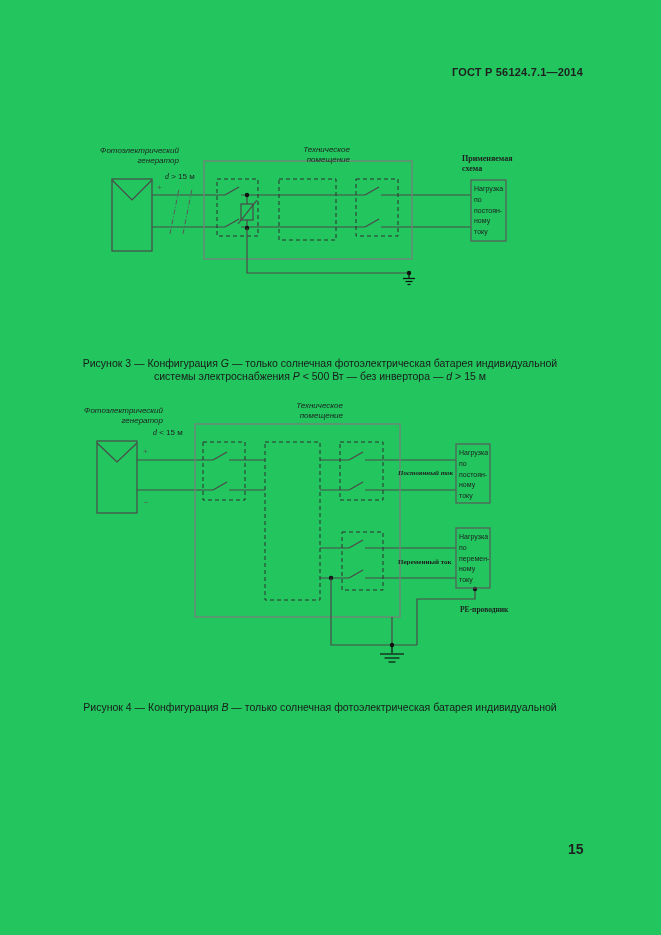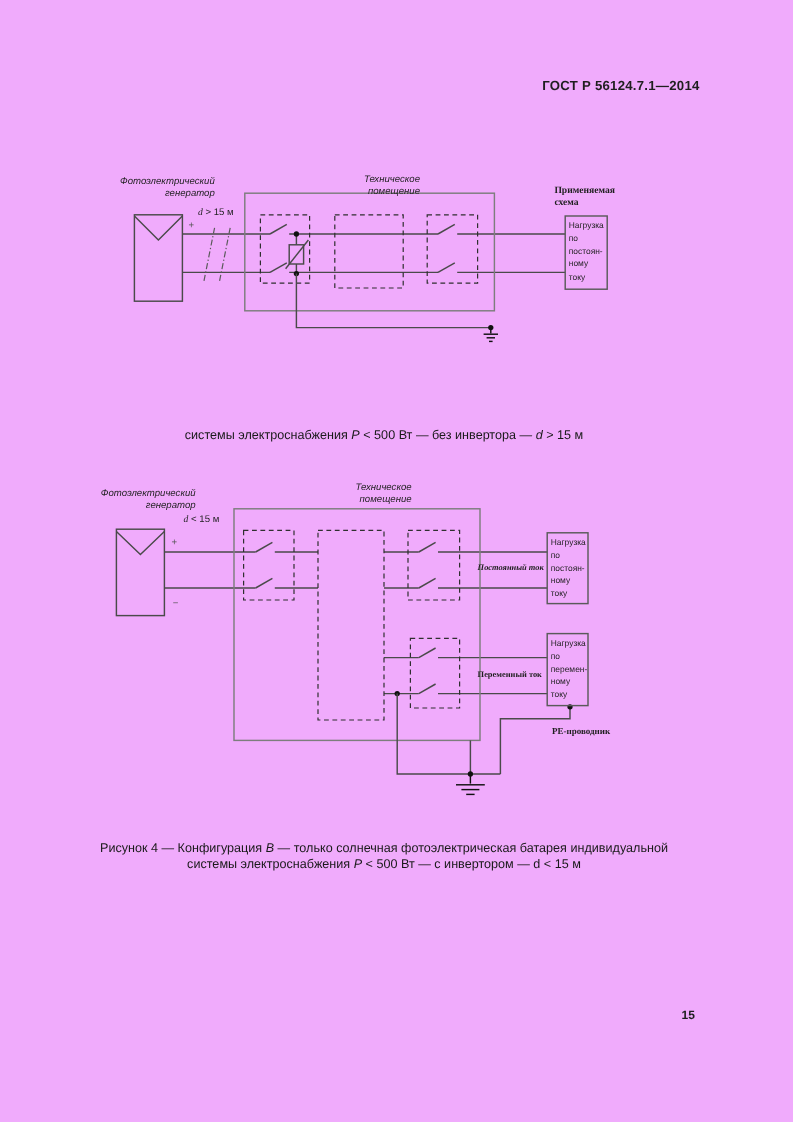--- a/index.html
+++ b/index.html
@@ -1,19 +1,19 @@
 <!DOCTYPE html>
 <html><head>
 <meta charset="utf-8">
 <style>
   html,body{margin:0;padding:0;background:#e8e8e8;}
   .page{
     position:relative;
     width:661px;height:935px;
-    background:#f0abfc;
+    background:#22c55e;
     font-family:"Liberation Sans", sans-serif;
     color:#1f1f1f;
     overflow:hidden;
   }
   .abs{position:absolute;}
   .doc-header{
     top:66px;right:78px;
     font-size:11px;font-weight:bold;
     letter-spacing:.2px;
     white-space:nowrap;
@@ -37,21 +37,21 @@
     padding:3px 0 0 3px;white-space:pre-line;text-align:left;
   }
   .caption{
     left:40px;width:560px;
     font-size:10.5px;line-height:13px;
     text-align:center;color:#1a1a1a;
   }
   .caption i{font-style:italic;}
   .page-number{
     left:568px;top:841px;
-    font-size:10px;font-weight:bold;
+    font-size:14px;font-weight:bold;
   }
 </style>
 </head>
 <body>
 
 <div class="page">
 
   <div class="abs doc-header">ГОСТ Р 56124.7.1—2014</div>
 
   <svg class="abs schematic" width="661" height="935" viewBox="0 0 661 935">
@@ -165,20 +165,21 @@
   <div class="abs serifbold" style="left:462px;top:154px;width:70px;">Применяемая
 схема</div>
 
   <div class="abs loadbox-text" style="left:471px;top:181px;width:34px;">Нагрузка
 по
 постоян-
 ному
 току</div>
 
   <div class="abs caption" style="top:357px;">
+    <div><span>Рисунок 3 — Конфигурация </span><i>G</i><span> — только солнечная фотоэлектрическая батарея индивидуальной</span></div>
     <div><span>системы электроснабжения </span><i>P</i><span> &lt; 500 Вт — без инвертора — </span><i>d</i><span> &gt; 15 м</span></div>
   </div>
 
   <div class="abs lbl" style="left:73px;top:406px;width:90px;">Фотоэлектрический
 генератор</div>
 
   <div class="abs lbl" style="left:251px;top:401px;width:92px;">Техническое помещение</div>
 
   <div class="abs dist" style="left:153px;top:428px;"><i>d</i><span> &lt; 15 м</span></div>
 
@@ -198,18 +199,17 @@
 току</div>
 
   <div class="abs loadbox-text" style="left:456px;top:529px;width:33px;">Нагрузка
 по
 перемен-
 ному
 току</div>
 
   <div class="abs caption" style="top:701px;">
     <div><span>Рисунок 4 — Конфигурация </span><i>B</i><span> — только солнечная фотоэлектрическая батарея индивидуальной</span></div>
-    <div><span>системы электроснабжения </span><i>P</i><span> &lt; 500 Вт — с инвертором — d &lt; 15 м</span></div>
   </div>
 
   <div class="abs page-number">15</div>
 
 </div>
 
 </body></html>

